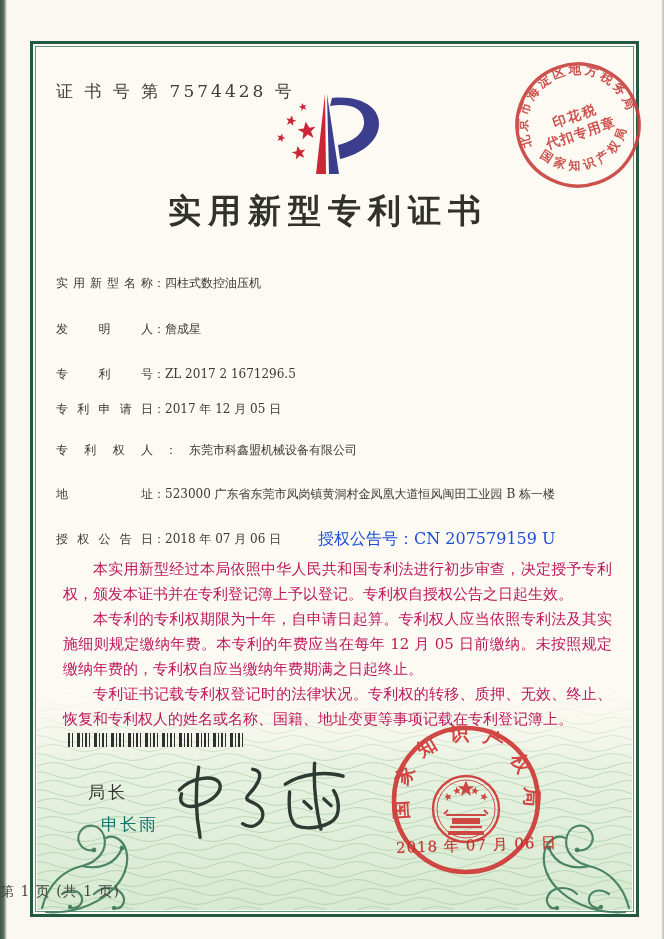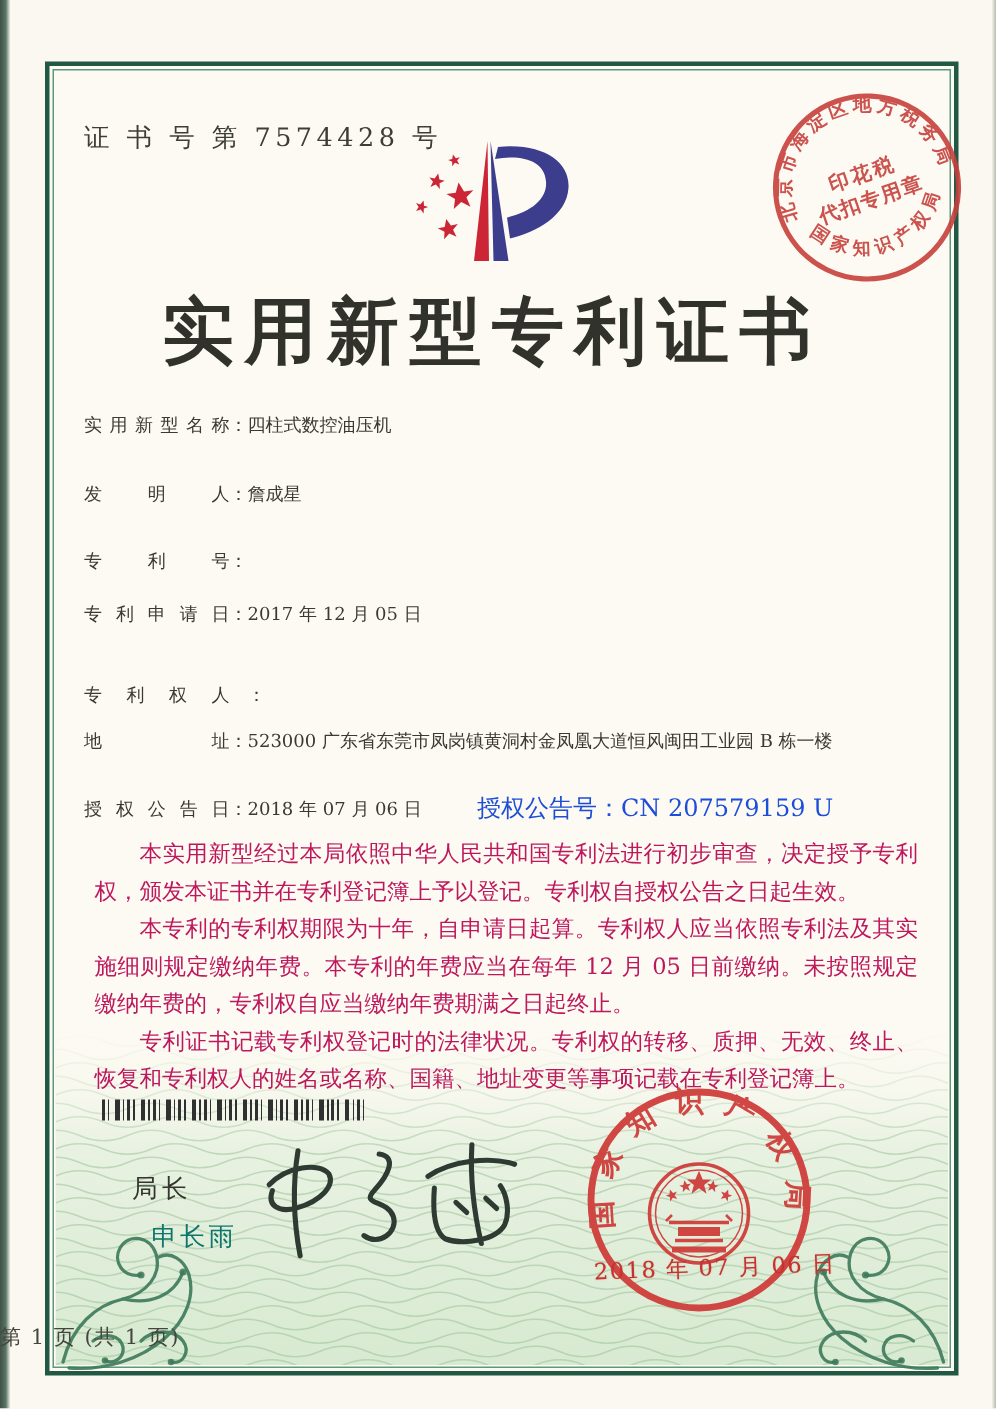--- a/index.html
+++ b/index.html
@@ -43,29 +43,29 @@
     position: absolute; left: 0; right: 0; top: 0; height: 80px;
     background: linear-gradient(180deg, #fcfaf2 0%, rgba(252,250,242,0) 100%);
   }
   .cert-no {
     position: absolute; left: 56px; top: 80px;
     font-size: 17px; letter-spacing: 3px; color: #3e3e39;
   }
   .logo { position: absolute; left: 260px; top: 74px; width: 140px; height: 114px; }
   .title {
     position: absolute; left: 0; right: 8px; top: 189px; text-align: center;
-    font-size: 48px; font-weight: 600; letter-spacing: 7px; color: #32322d;
+    font-size: 33px; font-weight: 600; letter-spacing: 7px; color: #32322d;
   }
   .fields { position: absolute; left: 56px; right: 50px; top: 0; }
   .field { position: absolute; left: 0; right: 0; display: flex; font-size: 12px; color: #3a3a34; line-height: 21px; }
   .flabel { display: inline-block; width: 97px; text-align: justify; text-align-last: justify; flex: none; }
   .fcolon { flex: none; }
   .fvalue { flex: 1; }
   .f-name { top: 273px; } .f-inv { top: 319px; } .f-pno { top: 364px; }
-  .f-fdate { top: 399px; } .f-patentee { top: 453px; gap: 12px; } .f-addr { top: 484px; }
+  .f-fdate { top: 399px; } .f-patentee { top: 440px; gap: 12px; } .f-addr { top: 484px; }
   .f-grant { top: 529px; }
   .grant-no { position: absolute; left: 318px; top: 529px; display: flex; font-size: 16px; color: #1d4ed8; }
   .grant-no .flabel { width: auto; text-align-last: auto; }
   .body-text {
     position: absolute; left: 63px; right: 52px; top: 557px;
     font-size: 15px; line-height: 25px; color: #be185d; text-align: justify;
   }
   .body-text p { text-indent: 2em; }
   .barcode {
     position: absolute; left: 68px; top: 733px; width: 178px; height: 14px;
@@ -214,29 +214,31 @@
       <span class="fvalue">四柱式数控油压机</span>
     </div>
     <div class="field f-inv">
       <span class="flabel">发明人</span>
         <span class="fcolon">：</span>
       <span class="fvalue">詹成星</span>
     </div>
     <div class="field f-pno">
       <span class="flabel">专利号</span>
         <span class="fcolon">：</span>
+      <span class="fvalue">ZL 2017 2 1671296.5</span>
     </div>
     <div class="field f-fdate">
       <span class="flabel">专利申请日</span>
         <span class="fcolon">：</span>
       <span class="fvalue">2017 年 12 月 05 日</span>
     </div>
     <div class="field f-patentee">
       <span class="flabel">专利权人</span>
         <span class="fcolon">：</span>
+      <span class="fvalue">东莞市科鑫盟机械设备有限公司</span>
     </div>
     <div class="field f-addr">
       <span class="flabel">地址</span>
         <span class="fcolon">：</span>
       <span class="fvalue">523000 广东省东莞市凤岗镇黄洞村金凤凰大道恒风闽田工业园 B 栋一楼</span>
     </div>
     <div class="field f-grant">
       <span class="flabel">授权公告日</span>
         <span class="fcolon">：</span>
       <span class="fvalue">2018 年 07 月 06 日</span>

